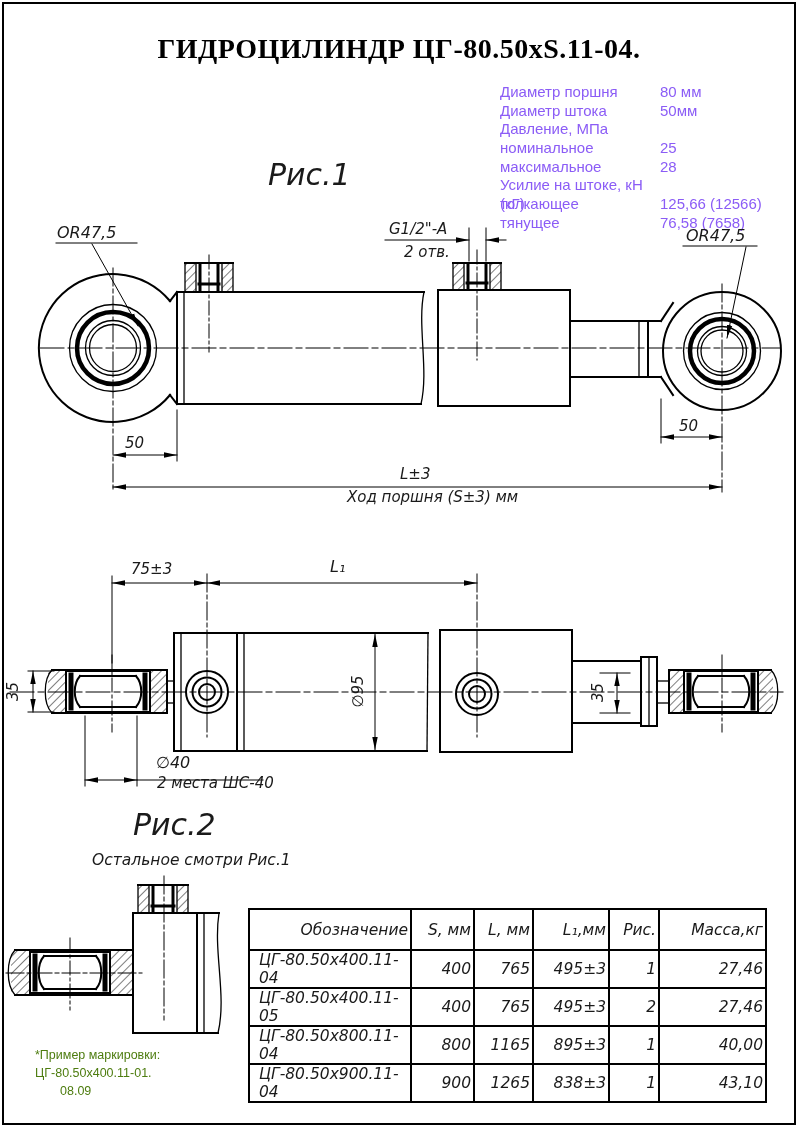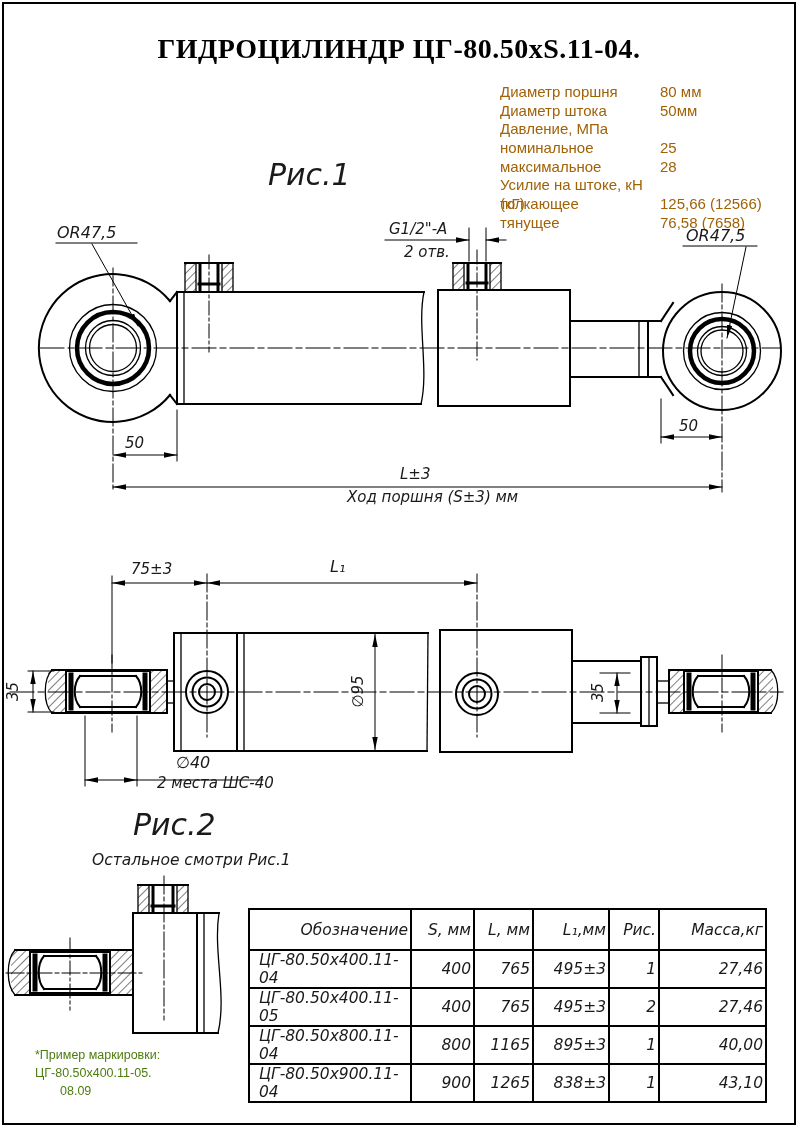--- a/index.html
+++ b/index.html
@@ -6,21 +6,21 @@
   body{
     width:798px;height:1127px;position:relative;background:#fff;overflow:hidden;
     font-family:"Liberation Sans",sans-serif;color:#000;
   }
   .frame{position:absolute;inset:2px;border:2px solid #000;pointer-events:none;}
   svg.linework{position:absolute;left:0;top:0;}
   .title{
     position:absolute;top:33px;left:0;right:0;text-align:center;
     font-family:"Liberation Serif",serif;font-weight:bold;font-size:28px;letter-spacing:.5px;
   }
-  .specs{position:absolute;left:500px;top:83px;font-size:15px;color:#a16207;}
+  .specs{position:absolute;left:500px;top:83px;font-size:15px;color:#8b5cf6;}
   .spec-row{display:flex;height:18.7px;line-height:18.7px;}
   .spec-label{width:160px;}
   .lbl{position:absolute;white-space:nowrap;line-height:1;}
   .draw{font-family:"DejaVu Sans",sans-serif;font-style:italic;color:#1a1a1a;}
   .fig-title{font-size:30px;}
   .dim{font-size:15px;}
   .rot{transform:rotate(-90deg);transform-origin:center center;display:inline-block;}
   .footnote{position:absolute;left:35px;top:1046px;font-size:12.5px;line-height:18px;color:#4d7c0f;}
   .footnote .indent{padding-left:25px;}
   table.size-table{
@@ -304,28 +304,28 @@
 <span class="lbl draw dim" style="left:125px;top:436px;">50</span>
 <span class="lbl draw dim" style="left:679px;top:419px;">50</span>
 <span class="lbl draw dim" style="left:400px;top:467px;">L±3</span>
 <span class="lbl draw dim" style="left:347px;top:490px;">Ход поршня (S±3) мм</span>
 
 <span class="lbl draw dim" style="left:131px;top:562px;">75±3</span>
 <span class="lbl draw dim" style="left:330px;top:559px;font-size:16px;">L₁</span>
 <span class="lbl draw dim rot" style="left:4px;top:684px;">35</span>
 <span class="lbl draw dim rot" style="left:342px;top:684px;">∅95</span>
 <span class="lbl draw dim rot" style="left:589px;top:685px;">35</span>
-<span class="lbl draw" style="left:156px;top:755px;font-size:16px;margin-left:20px;">∅40</span>
+<span class="lbl draw" style="left:156px;top:755px;font-size:16px;">∅40</span>
 <span class="lbl draw dim" style="left:157px;top:776px;">2 места ШС-40</span>
 <span class="lbl draw fig-title" style="left:133px;top:810px;">Рис.2</span>
 <span class="lbl draw" style="left:92px;top:853px;font-size:15.5px;">Остальное смотри Рис.1</span>
 
 <div class="footnote">
   <div>*Пример маркировки:</div>
-  <div>ЦГ-80.50х400.11-05.</div>
+  <div>ЦГ-80.50х400.11-01.</div>
   <div class="indent">08.09</div>
 </div>
 
 <table class="size-table">
   <colgroup>
     <col style="width:162px">
       <col style="width:63px">
       <col style="width:59px">
     <col style="width:76px">
       <col style="width:50px">

